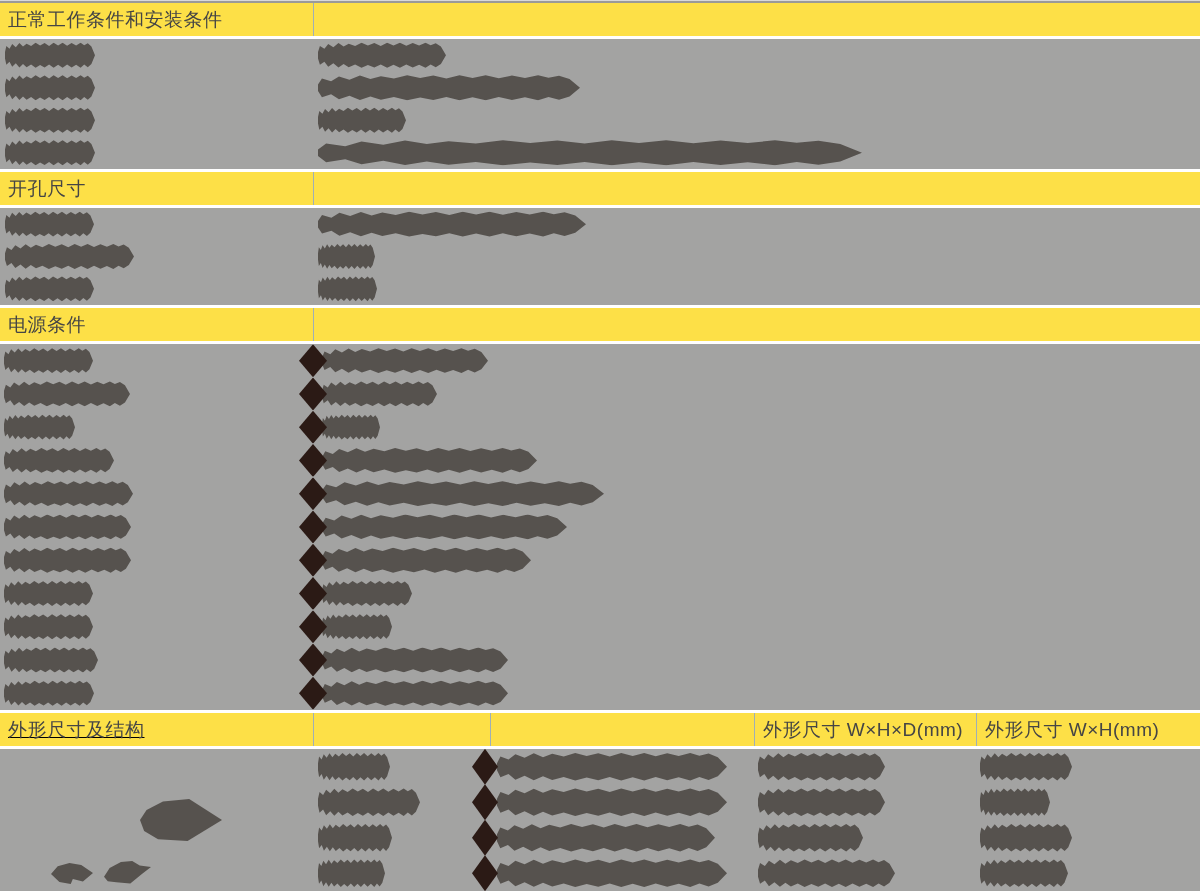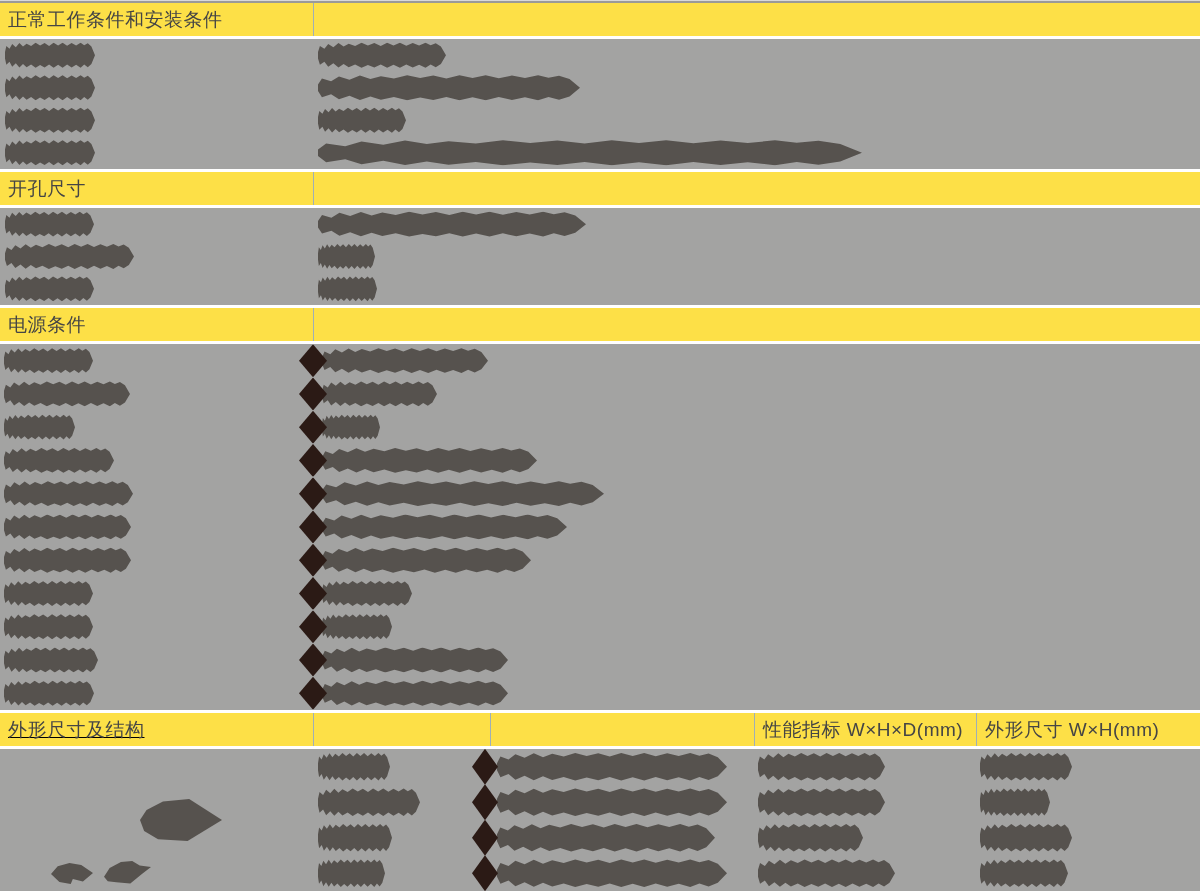--- a/index.html
+++ b/index.html
@@ -189,21 +189,21 @@
       </div>
     </section>
     <section class="section">
       <div class="section-header">
         <div class="header-cell" style="width: 313px; text-decoration: underline;">
           <span class="header-label">外形尺寸及结构</span>
         </div>
         <div class="header-cell" style="width: 177px;"></div>
         <div class="header-cell" style="width: 264px;"></div>
         <div class="header-cell" style="width: 222px;">
-          <span class="header-label">性能指标 W×H×D(mm)</span>
+          <span class="header-label">外形尺寸 W×H×D(mm)</span>
         </div>
         <div class="header-cell" style="flex: 1 1 0%;">
           <span class="header-label">外形尺寸 W×H(mm)</span>
         </div>
       </div>
       <div class="section-body" style="height: 142px;">
         <div class="row">
           <div class="blob" style="left: 318px; width: 72px; height: 30px;"></div>
           <div class="blob" style="left: 497px; width: 230px; height: 30px;"></div>
           <div class="blob" style="left: 758px; width: 127px; height: 30px;"></div>

